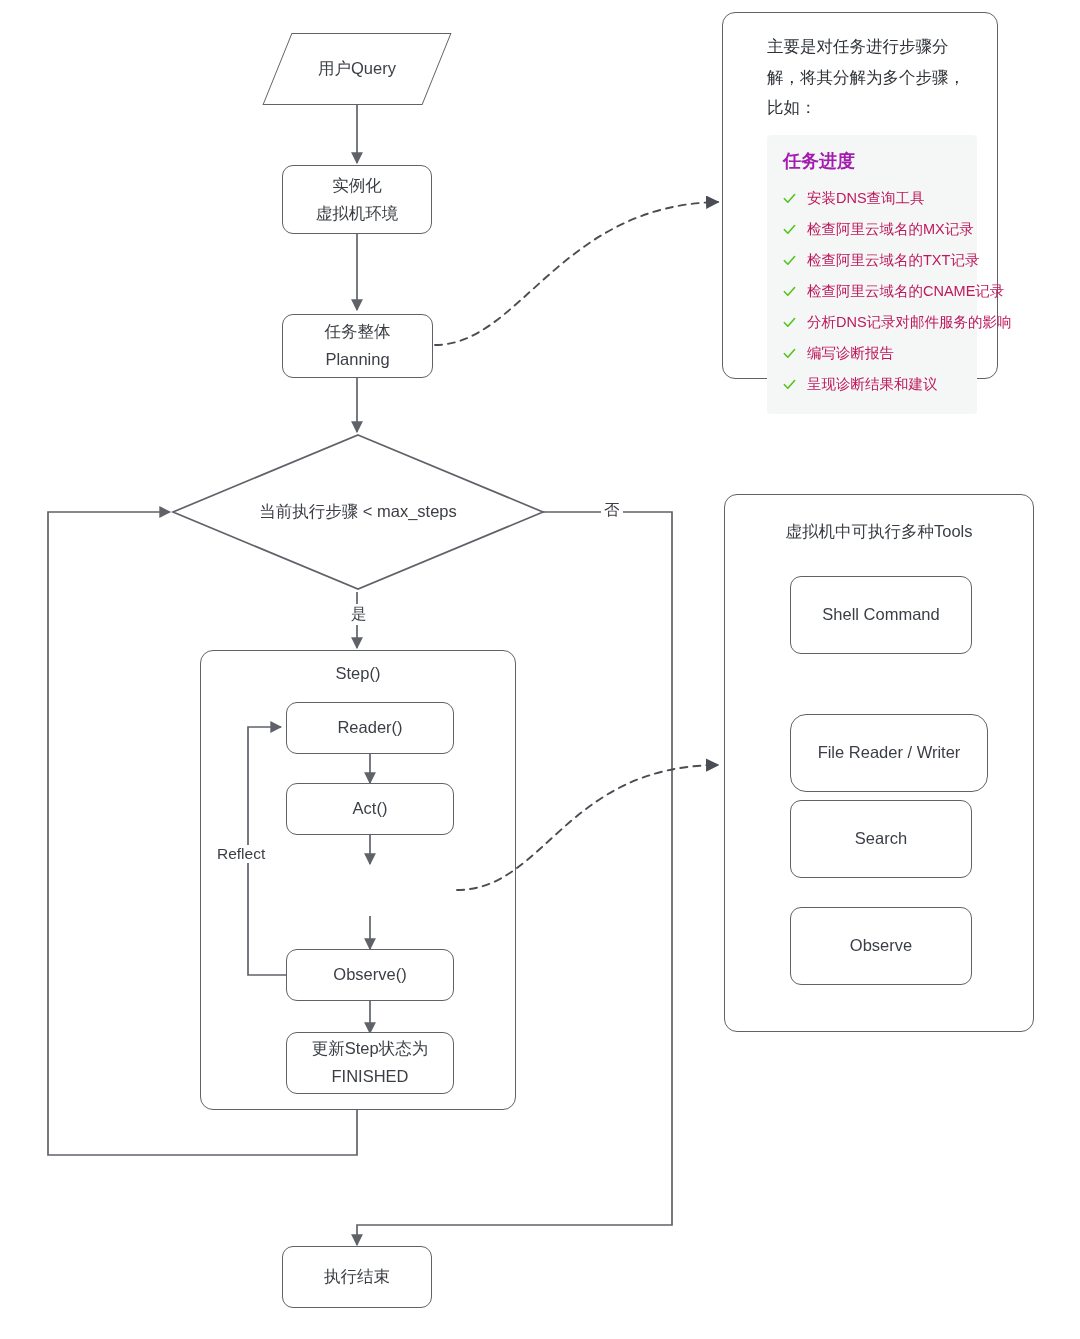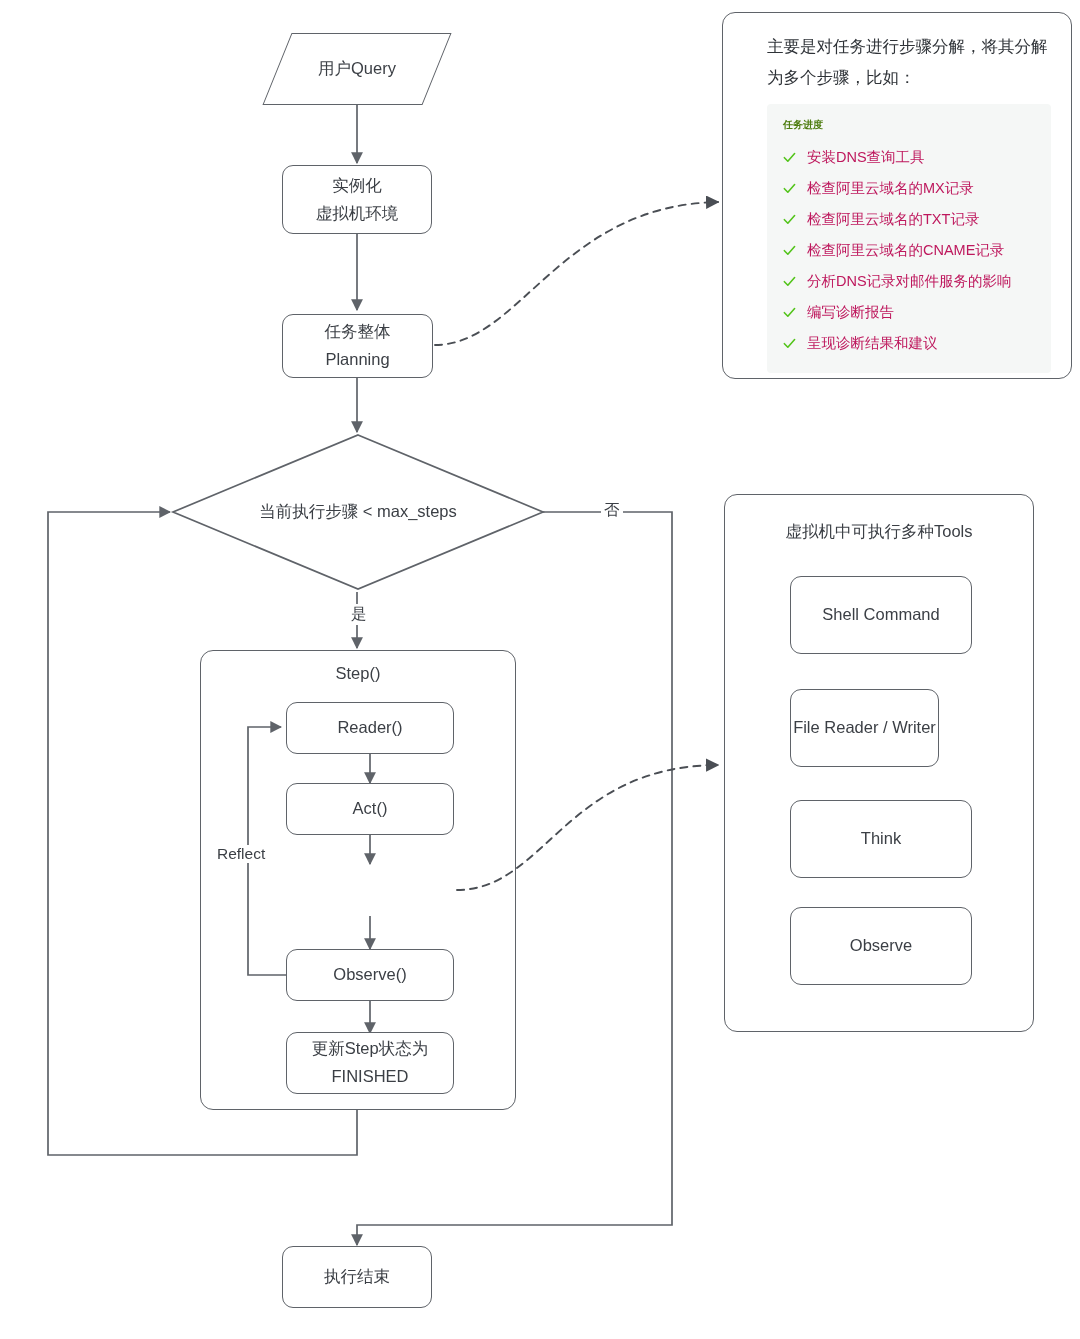--- a/index.html
+++ b/index.html
@@ -104,22 +104,22 @@
     line-height:1.85;
     margin:0 0 12px 0;
   }
   .note-card{
     background:#f5f7f6;
     border-radius:4px;
     padding:14px 16px 14px 16px;
   }
   .note-card-title{
     font-weight:bold;
-    color:#4d7c0f;
-    font-size:10px;
+    color:#a21caf;
+    font-size:18px;
     margin-bottom:10px;
   }
   .todo-row{
     display:flex;
     align-items:center;
     gap:11px;
     padding:6px 0;
   }
   .check{
     width:13px;height:13px;
@@ -214,21 +214,21 @@
   </div>
   <div class="node rounded" style="left:286px;top:1032px;width:168px;height:62px;">
     <div>更新Step状态为</div>
     <div class="l2">FINISHED</div>
   </div>
 
   <div class="node rounded" style="left:282px;top:1246px;width:150px;height:62px;">
     <div>执行结束</div>
   </div>
 
-  <div class="note-panel" style="left:722px;top:12px;width:350px;height:367px;padding-left:44px;">
+  <div class="note-panel" style="left:722px;top:12px;width:276px;height:367px;padding-left:44px;">
     <p class="note-text">主要是对任务进行步骤分解，将其分解为多个步骤，比如：</p>
     <div class="note-card">
       <div class="note-card-title">任务进度</div>
       <div>
         <div class="todo-row">
           <svg class="check" viewBox="0 0 14 14">
             <path d="M1.5 7.2 L5.2 11 L12.5 2.8" fill="none" stroke="#52c41a" stroke-width="1.7" stroke-linecap="round" stroke-linejoin="round"></path>
           </svg>
           <span class="todo-text">安装DNS查询工具</span>
         </div>
@@ -271,23 +271,23 @@
       </div>
     </div>
   </div>
 
   <div class="container-box" style="left:724px;top:494px;width:310px;height:538px;"></div>
   <div class="container-title" style="left:724px;top:521px;width:310px;">虚拟机中可执行多种Tools</div>
 
   <div class="node rounded" style="left:790px;top:576px;width:182px;height:78px;">
     <div>Shell Command</div>
   </div>
-  <div class="node rounded" style="left:790px;top:689px;width:149px;height:78px;">
+  <div class="node rounded" style="left:790px;top:714px;width:198px;height:78px;border-radius:16px;">
     <div>File Reader / Writer</div>
   </div>
   <div class="node rounded" style="left:790px;top:800px;width:182px;height:78px;">
-    <div>Think</div>
+    <div>Search</div>
   </div>
   <div class="node rounded" style="left:790px;top:907px;width:182px;height:78px;">
     <div>Observe</div>
   </div>
 
 </div>
 
 </body></html>

